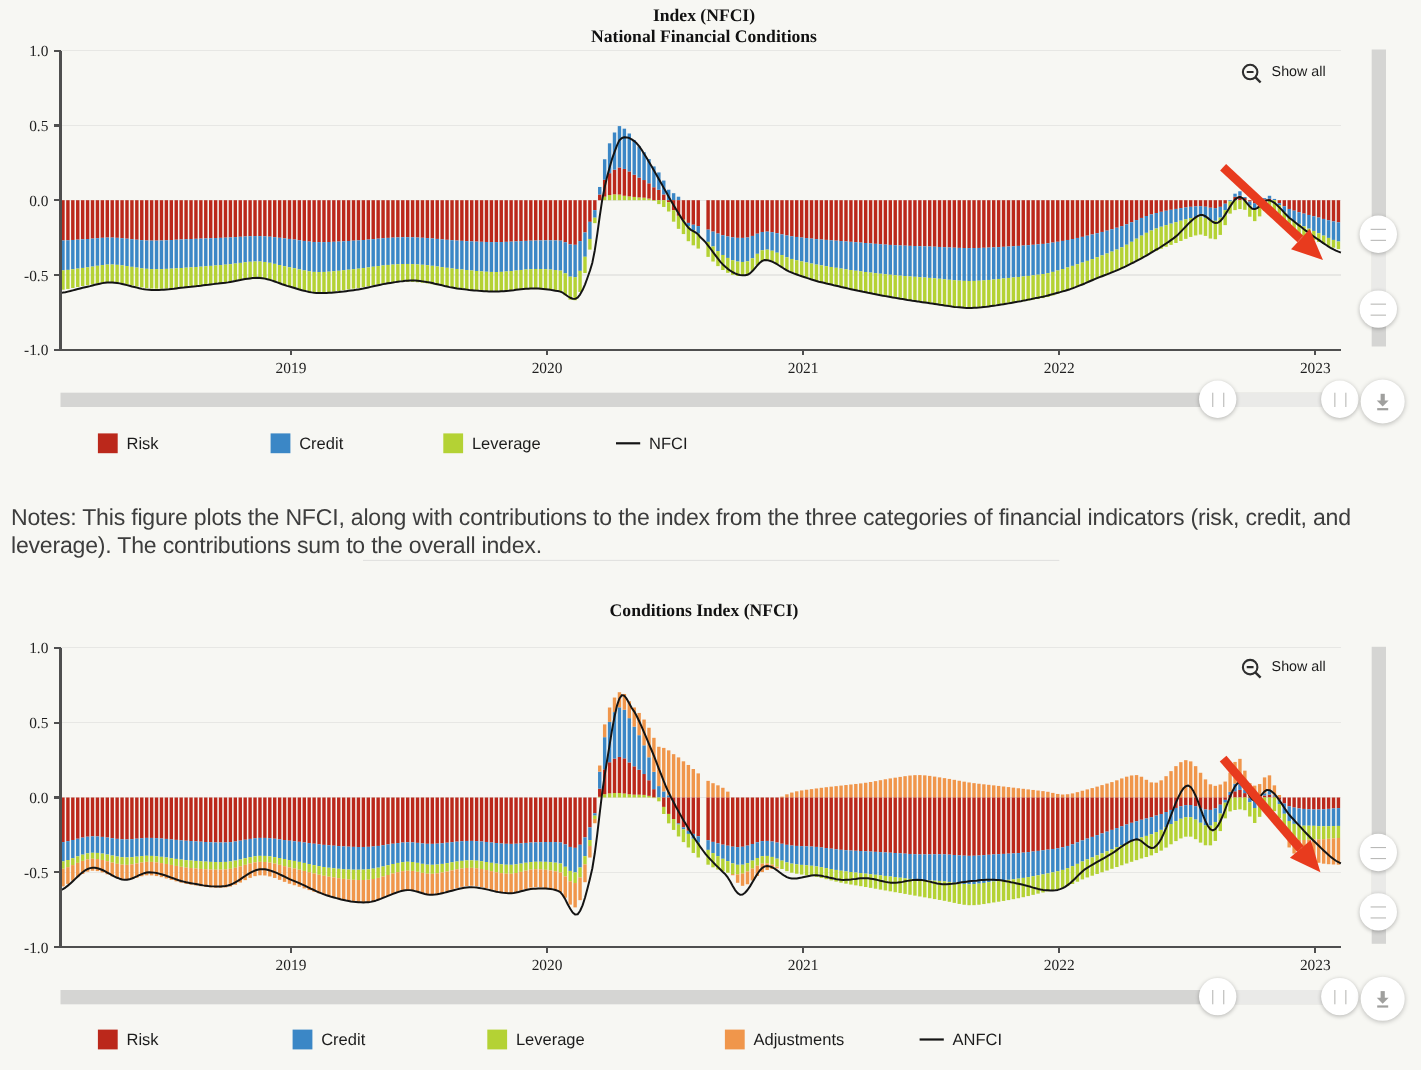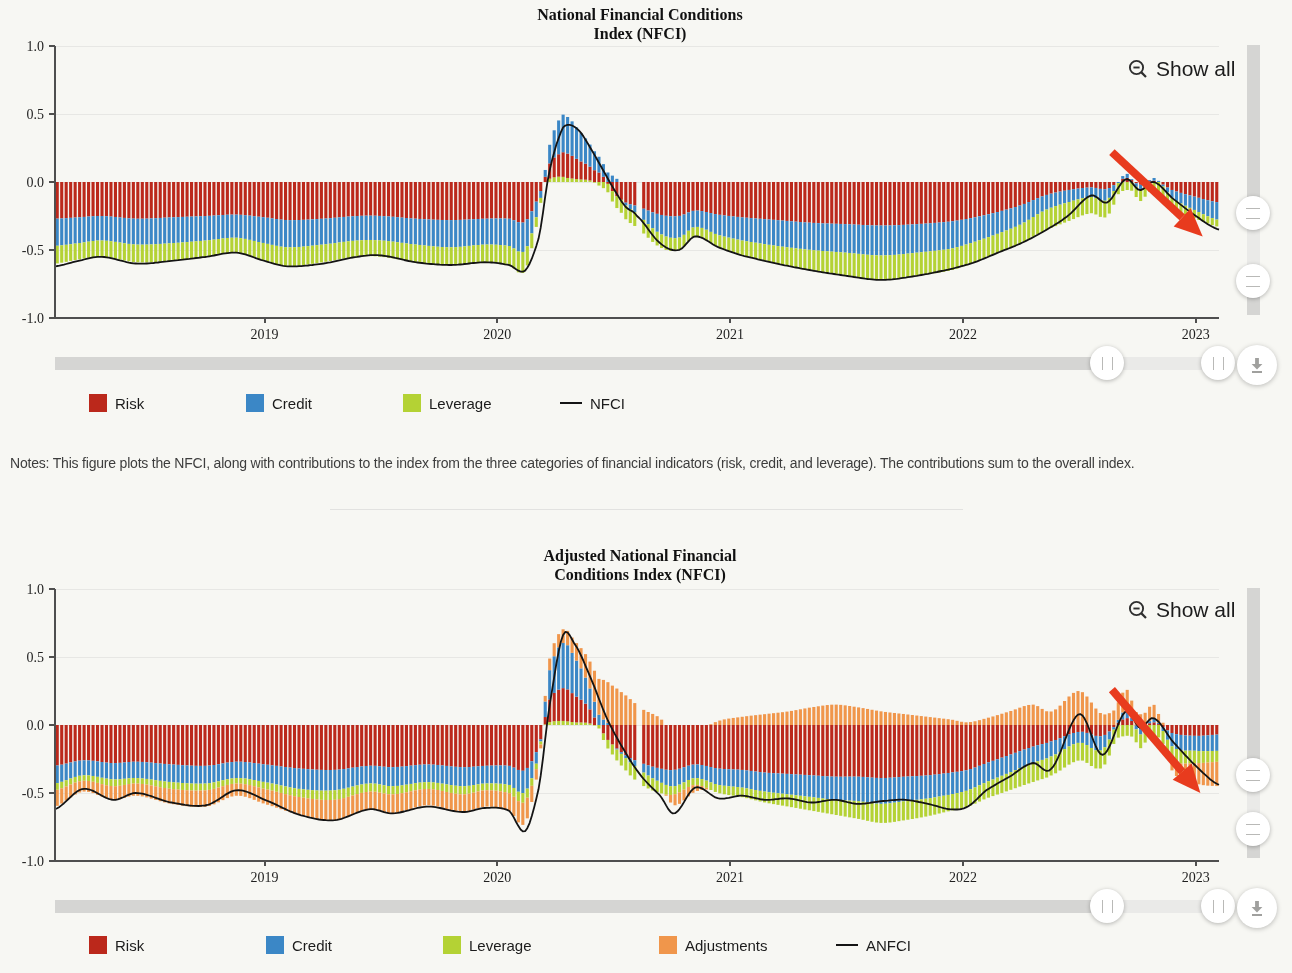--- a/index.html
+++ b/index.html
@@ -6,55 +6,55 @@
   body{background:#f7f7f3;font-family:"Liberation Sans",sans-serif;}
   .page{position:relative;width:1292px;height:973px;background:#f7f7f3;overflow:hidden;}
 
   .chart-title{position:absolute;left:0;width:1280px;text-align:center;
     font-family:"Liberation Serif",serif;font-weight:700;font-size:16px;
     line-height:19px;color:#111;}
   .chart-title .tline{display:block;}
 
   svg text{font-family:"Liberation Serif",serif;fill:#1f1f1f;}
 
-  .show-all{position:absolute;display:flex;align-items:center;gap:7px;cursor:pointer;
-    font-size:21px;color:#1c1c1c;background:transparent;border:none;padding:2px 4px;}
+  .show-all{position:absolute;display:flex;gap:7px;cursor:pointer;
+    font-size:13px;color:#1c1c1c;background:transparent;border:none;padding:2px 4px;}
   .show-all svg{display:block;}
 
   .htrack{position:absolute;height:13px;background:#d5d5d3;}
   .htrack .lighter{position:absolute;top:0;height:13px;background:#eaeae8;}
   .vtrack{position:absolute;width:13px;background:#d5d5d3;}
   .vtrack .lighter{position:absolute;left:0;width:13px;background:#eaeae8;}
 
   .knob{position:absolute;width:34px;height:34px;border-radius:50%;background:#fff;
     box-shadow:0 1px 4px rgba(0,0,0,.28);display:flex;align-items:center;justify-content:center;cursor:grab;}
   .knob .vbars{width:9px;height:13px;border-left:1.5px solid #b9b9b7;border-right:1.5px solid #b9b9b7;}
   .knob .hbars{width:14px;height:9px;border-top:1.5px solid #b9b9b7;border-bottom:1.5px solid #b9b9b7;}
 
   .dl-btn{position:absolute;width:40px;height:40px;border-radius:50%;background:#fff;border:none;
     box-shadow:0 1px 5px rgba(0,0,0,.25);display:flex;align-items:center;justify-content:center;cursor:pointer;}
 
   .legend{position:absolute;display:flex;align-items:center;padding-left:36px;}
   .legend .item{display:flex;align-items:center;gap:8px;font-size:15px;color:#1c1c1c;}
   .legend .swatch{width:18px;height:18px;display:inline-block;}
   .legend .linesample{width:22px;height:0;border-top:2px solid #141414;display:inline-block;}
 
-  .notes{position:absolute;left:10px;top:437px;width:1276px;font-size:14px;
+  .notes{position:absolute;left:10px;top:437px;width:1276px;font-size:21px;
     line-height:25.5px;color:#3d3d3d;letter-spacing:-0.2px;}
 
   .divider{position:absolute;left:330px;top:509px;width:633px;height:1px;background:#e2e2e0;}
 </style>
 </head>
 <body>
 
 <div class="page">
 
   <div class="chart-title" style="top:5px;">
+    <span class="tline">Index (NFCI)</span>
     <span class="tline">National Financial Conditions</span>
-    <span class="tline">Index (NFCI)</span>
   </div>
 
   <svg id="chart1" style="position:absolute;left:0;top:40px;" width="1292" height="310">
       <g>
         <line x1="55" x2="1219" y1="6" y2="6" stroke="#e7e7e4" stroke-width="1" shape-rendering="crispEdges"></line>
         <line x1="55" x2="1219" y1="74" y2="74" stroke="#e7e7e4" stroke-width="1" shape-rendering="crispEdges"></line>
         <line x1="55" x2="1219" y1="142" y2="142" stroke="#e7e7e4" stroke-width="1" shape-rendering="crispEdges"></line>
         <line x1="55" x2="1219" y1="210" y2="210" stroke="#e7e7e4" stroke-width="1" shape-rendering="crispEdges"></line>
       </g>
       <g>
@@ -918,21 +918,20 @@
         <span class="linesample"></span>
         <span>NFCI</span>
       </span>
     </div>
 
   <p class="notes">Notes: This figure plots the NFCI, along with contributions to the index from the three categories of financial indicators (risk, credit, and leverage). The contributions sum to the overall index.</p>
 
   <div class="divider"></div>
 
   <div class="chart-title" style="top:546px;">
-    <span class="tline">Adjusted National Financial</span>
     <span class="tline">Conditions Index (NFCI)</span>
   </div>
 
   <svg id="chart2" style="position:absolute;left:0;top:583px;" width="1292" height="312">
       <g>
         <line x1="55" x2="1219" y1="6" y2="6" stroke="#e7e7e4" stroke-width="1" shape-rendering="crispEdges"></line>
         <line x1="55" x2="1219" y1="74" y2="74" stroke="#e7e7e4" stroke-width="1" shape-rendering="crispEdges"></line>
         <line x1="55" x2="1219" y1="142" y2="142" stroke="#e7e7e4" stroke-width="1" shape-rendering="crispEdges"></line>
         <line x1="55" x2="1219" y1="210" y2="210" stroke="#e7e7e4" stroke-width="1" shape-rendering="crispEdges"></line>
       </g>

